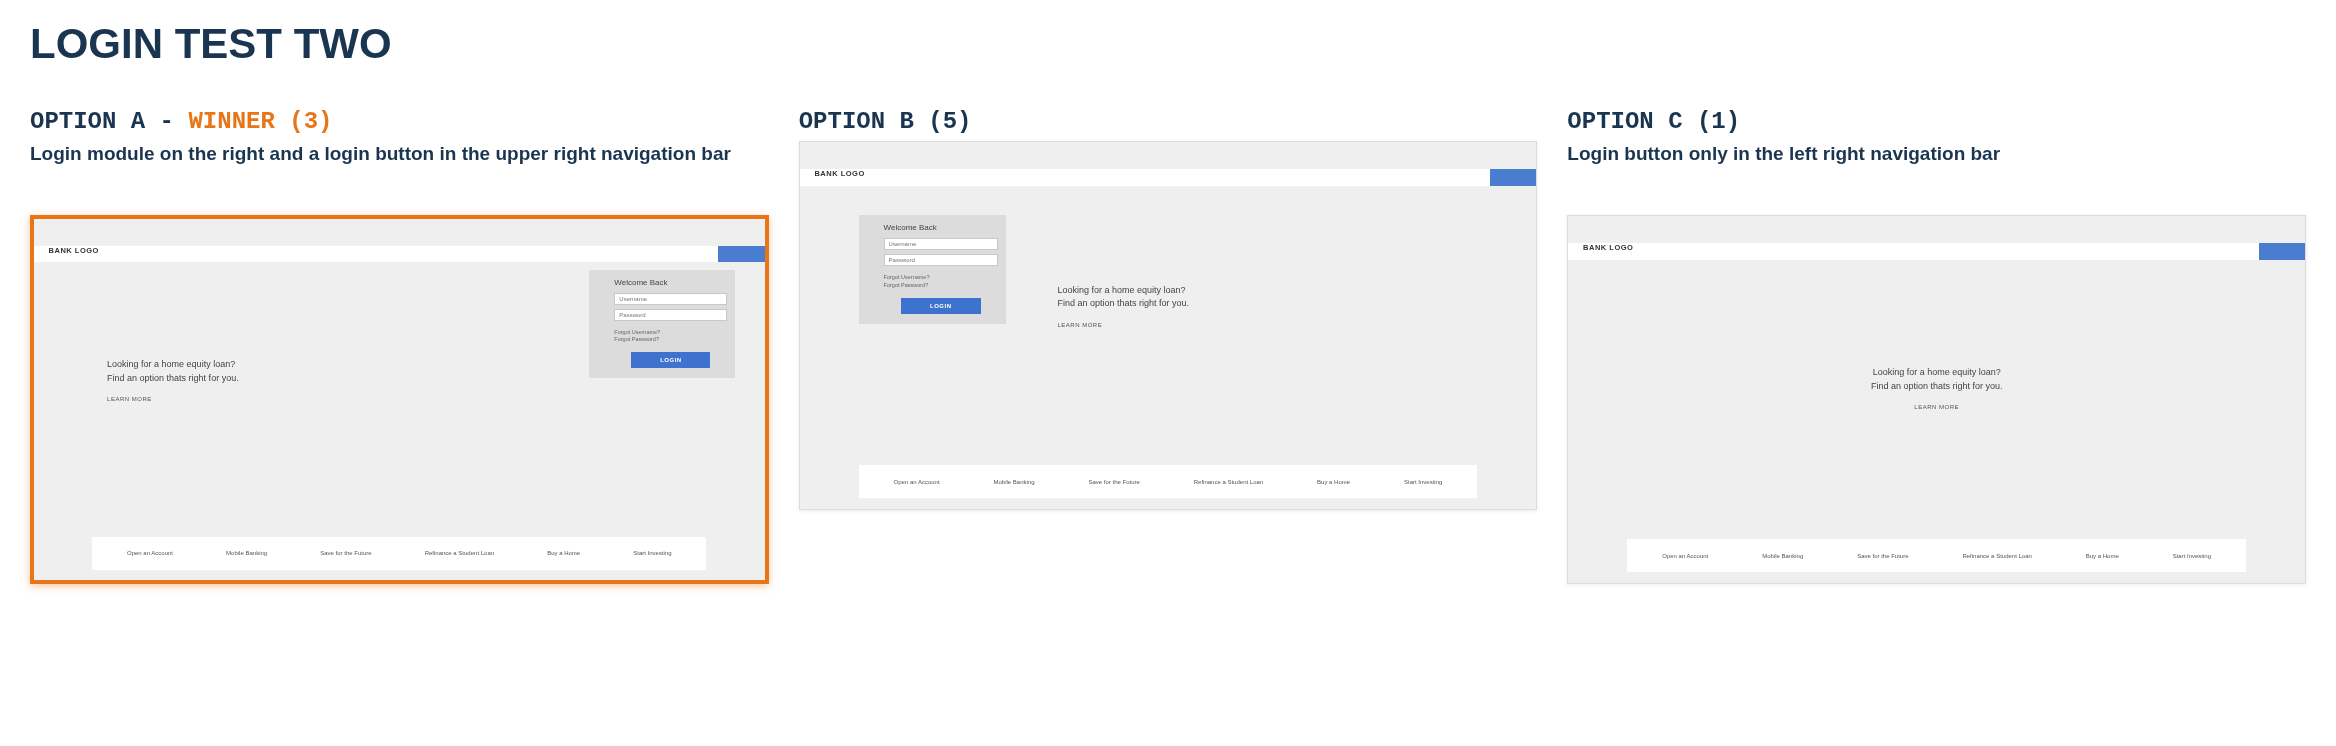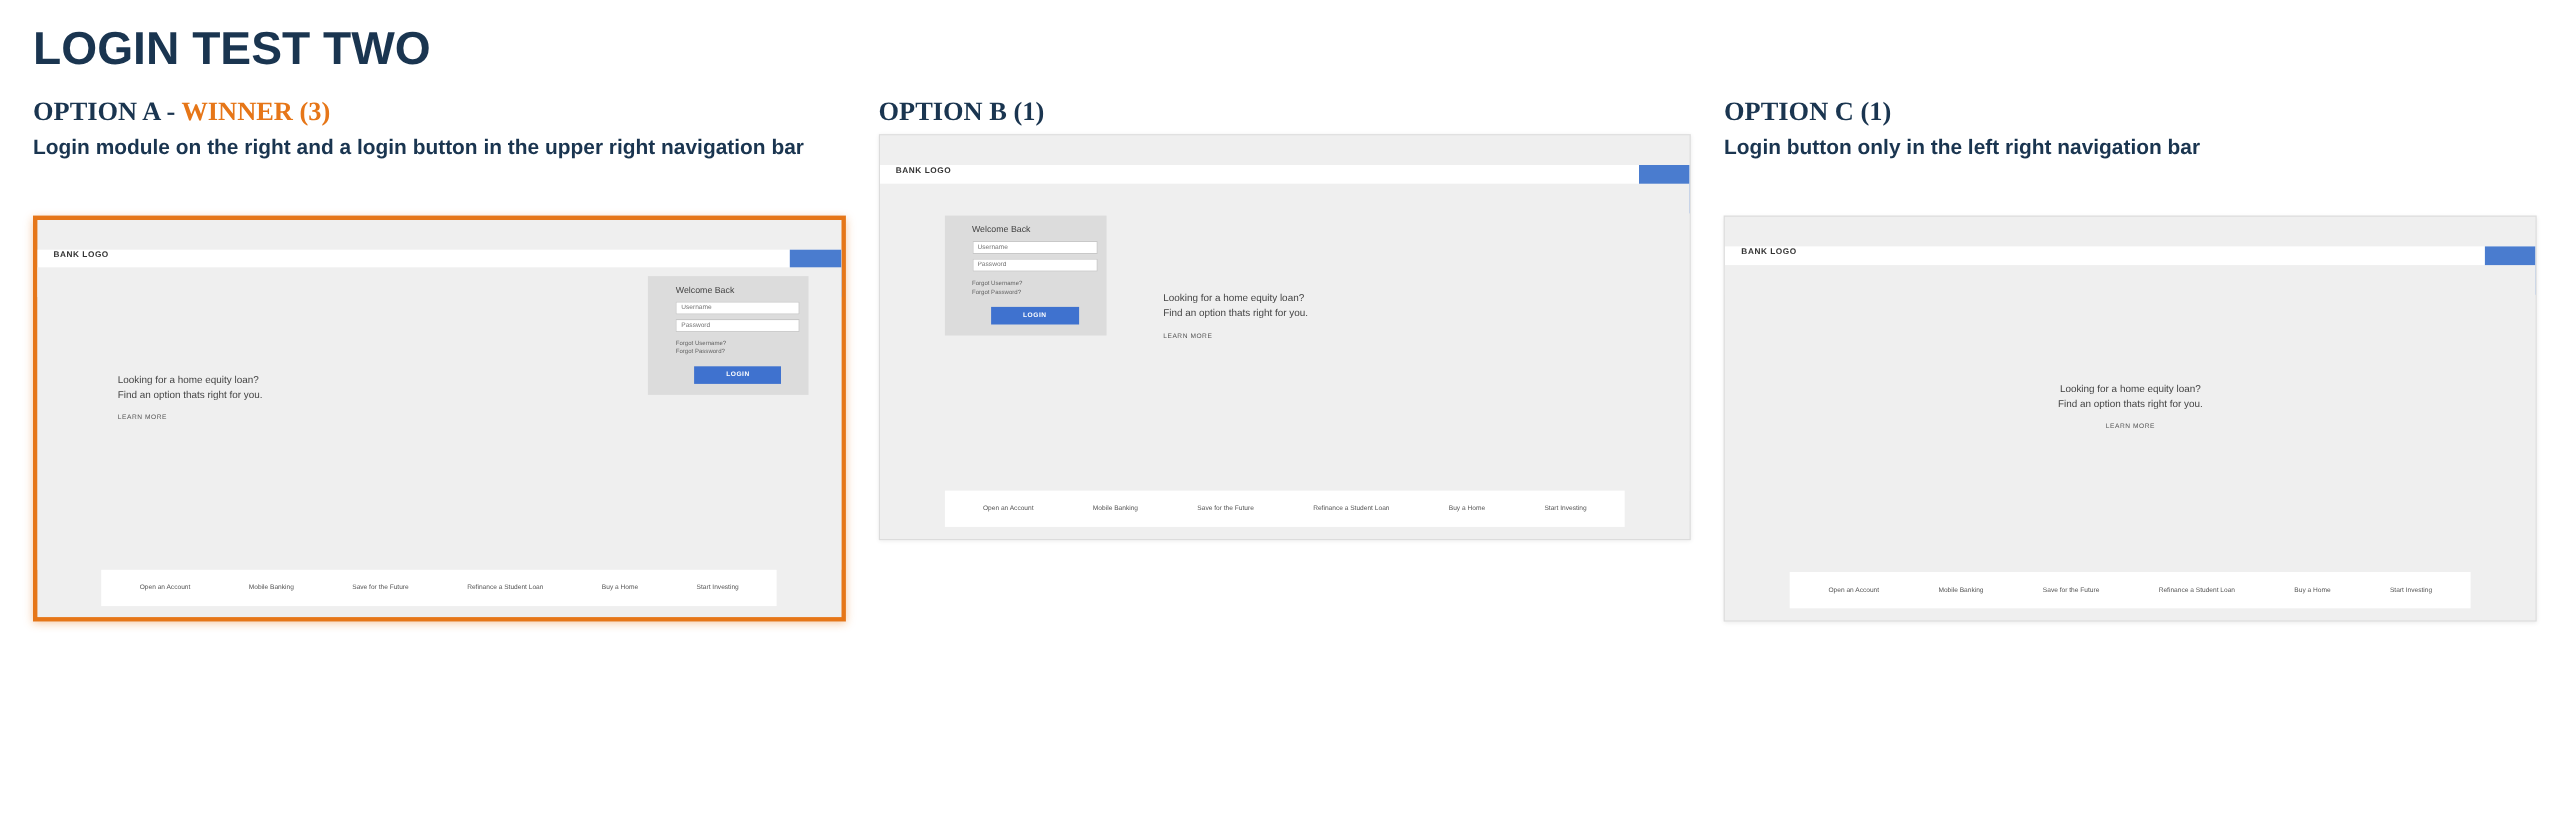--- a/index.html
+++ b/index.html
@@ -19,33 +19,33 @@
     margin: 0;
     padding: 20px 30px;
     color: var(--navy);
     -webkit-font-smoothing: antialiased;
   }
   .page-title {
     font-family: "Arial Black", "Helvetica Neue", Arial, sans-serif;
     font-weight: 900;
     font-size: 42px;
     letter-spacing: 0px;
-    margin: 0 0 21px 0;
+    margin: 0 0 40px 0;
   }
   .options-row {
     display: flex;
     gap: 30px;
     align-items: flex-start;
   }
   .option-col {
     flex: 1 1 0;
     min-width: 0;
   }
   .option-title {
-    font-family: Liberation Serif, serif;
+    font-family: Liberation Mono, monospace;
     font-weight: 900;
     font-size: 24px;
     margin: 0 0 6px 0;
     letter-spacing: 0px;
   }
   .option-title .winner {
     color: var(--orange);
   }
   .option-desc {
     font-size: 19px;
@@ -270,21 +270,21 @@
         <span>Save for the Future</span>
         <span>Refinance a Student Loan</span>
         <span>Buy a Home</span>
         <span>Start Investing</span>
       </div>
     </div>
   </div>
 
   <div class="option-col">
     <h2 class="option-title">
-      <span>OPTION B (1)</span>
+      <span>OPTION B (5)</span>
     </h2>
 
     <div class="mock opt-b">
       <div class="nav">
         <div class="logo-zone">BANK LOGO</div>
         <div class="tabs">
           <span class="active">PERSONAL</span>
           <span>BUSINESS</span>
           <span>COMMERCIAL</span>
           <span>WEALTH MANAGEMENT</span>

